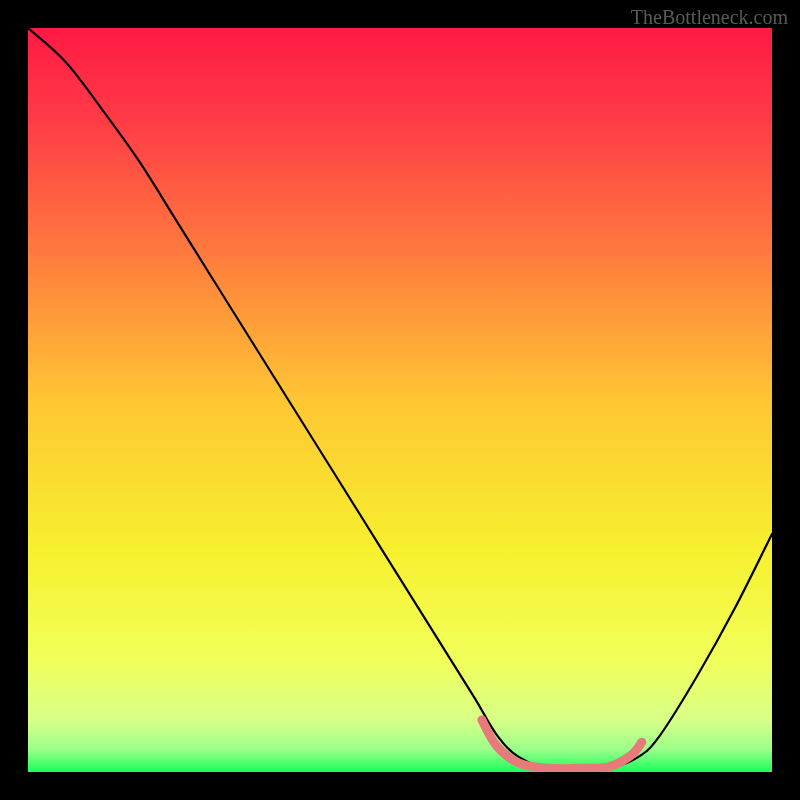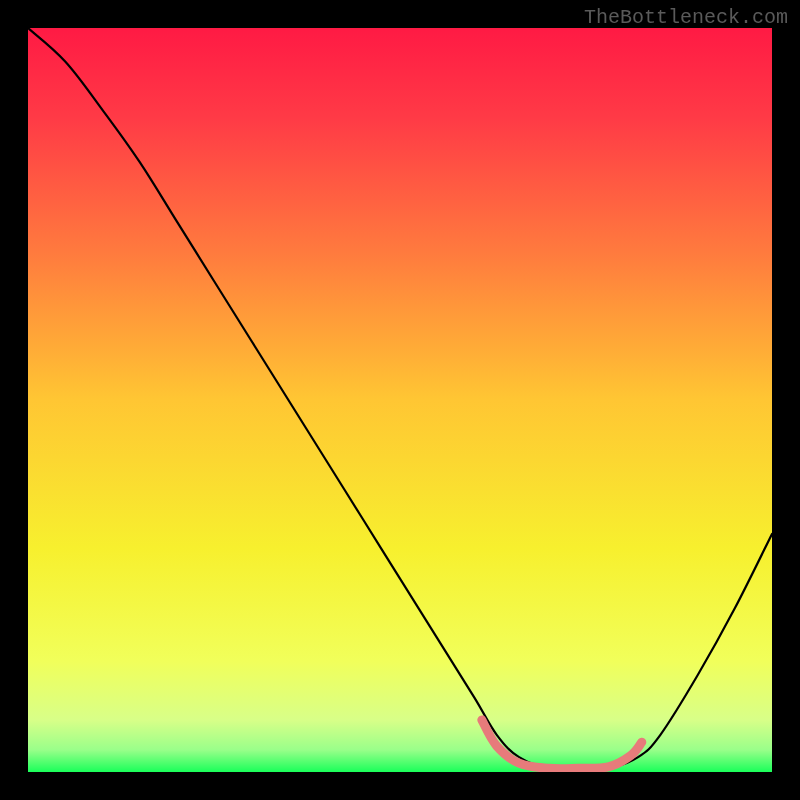--- a/index.html
+++ b/index.html
@@ -2,21 +2,21 @@
 <html><head>
   <meta charset="utf-8">
   <style>
     * { margin: 0; padding: 0; box-sizing: border-box; }
     body { width: 800px; height: 800px; background: #000; position: relative; overflow: hidden; }
     .watermark {
       position: absolute;
       top: 6px;
       right: 12px;
       color: #5a5a5a;
-      font-family: Liberation Mono, monospace;
+      font-family: Liberation Serif, serif;
       font-size: 20px;
       font-weight: 500;
       z-index: 10;
     }
     .chart-wrap {
       position: absolute;
       top: 28px;
       left: 28px;
       width: 744px;
       height: 744px;

